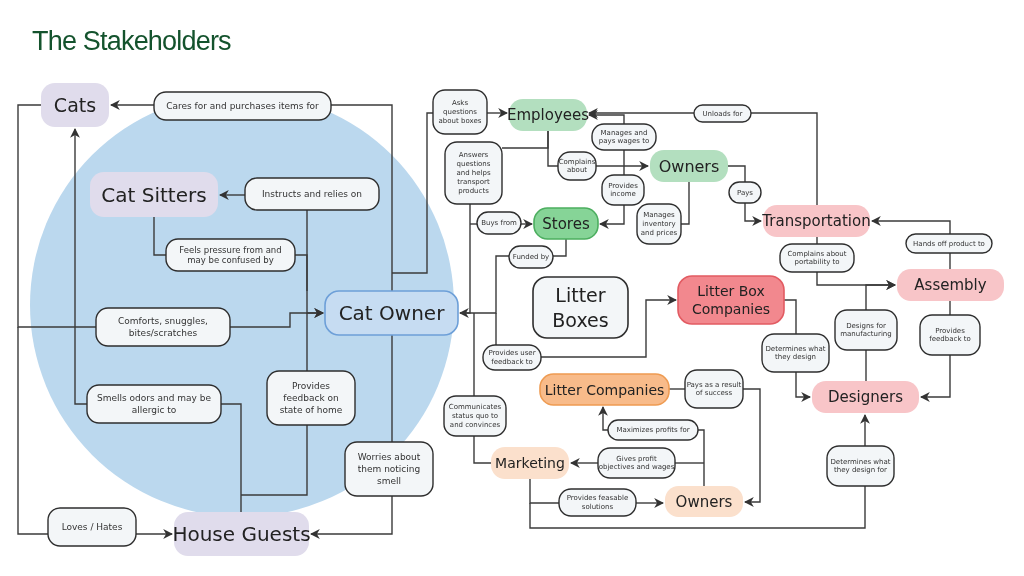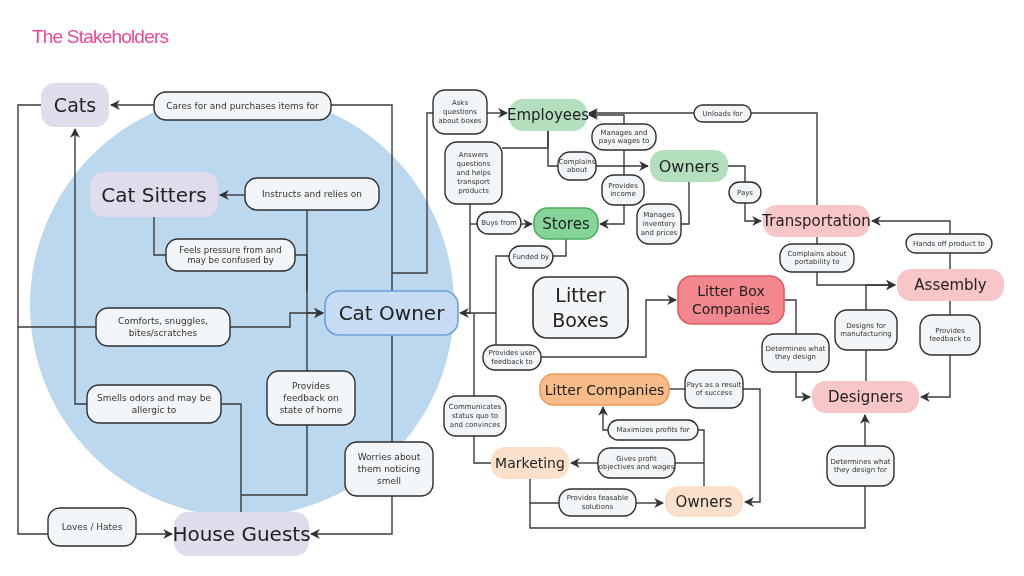--- a/index.html
+++ b/index.html
@@ -1,19 +1,19 @@
 <!DOCTYPE html>
 <html><head>
 <meta charset="utf-8">
 <style>
   html, body { margin: 0; padding: 0; background: #ffffff; }
   body { width: 1024px; height: 576px; position: relative; overflow: hidden;
          font-family: "DejaVu Sans", sans-serif; }
   #title { position: absolute; left: 32px; top: 26px; font-family: "Liberation Sans", sans-serif;
-           font-size: 19px; font-weight: 300; color: #ec4899; letter-spacing: -0.8px; margin: 0; }
+           font-size: 27px; font-weight: 300; color: #14532d; letter-spacing: -0.8px; margin: 0; }
   svg { position: absolute; left: 0; top: 0; }
   .edge { fill: none; stroke: #3b3b3b; stroke-width: 1.4; }
   .lbl-box { fill: #f3f6f8; stroke: #2e2e2e; stroke-width: 1.4; }
   .lbl-text { font-family: "DejaVu Sans", sans-serif; fill: #333; }
   .node-text { font-family: "DejaVu Sans", sans-serif; fill: #222; }
 </style>
 </head>
 <body>
 
 <h1 id="title">The Stakeholders</h1>

